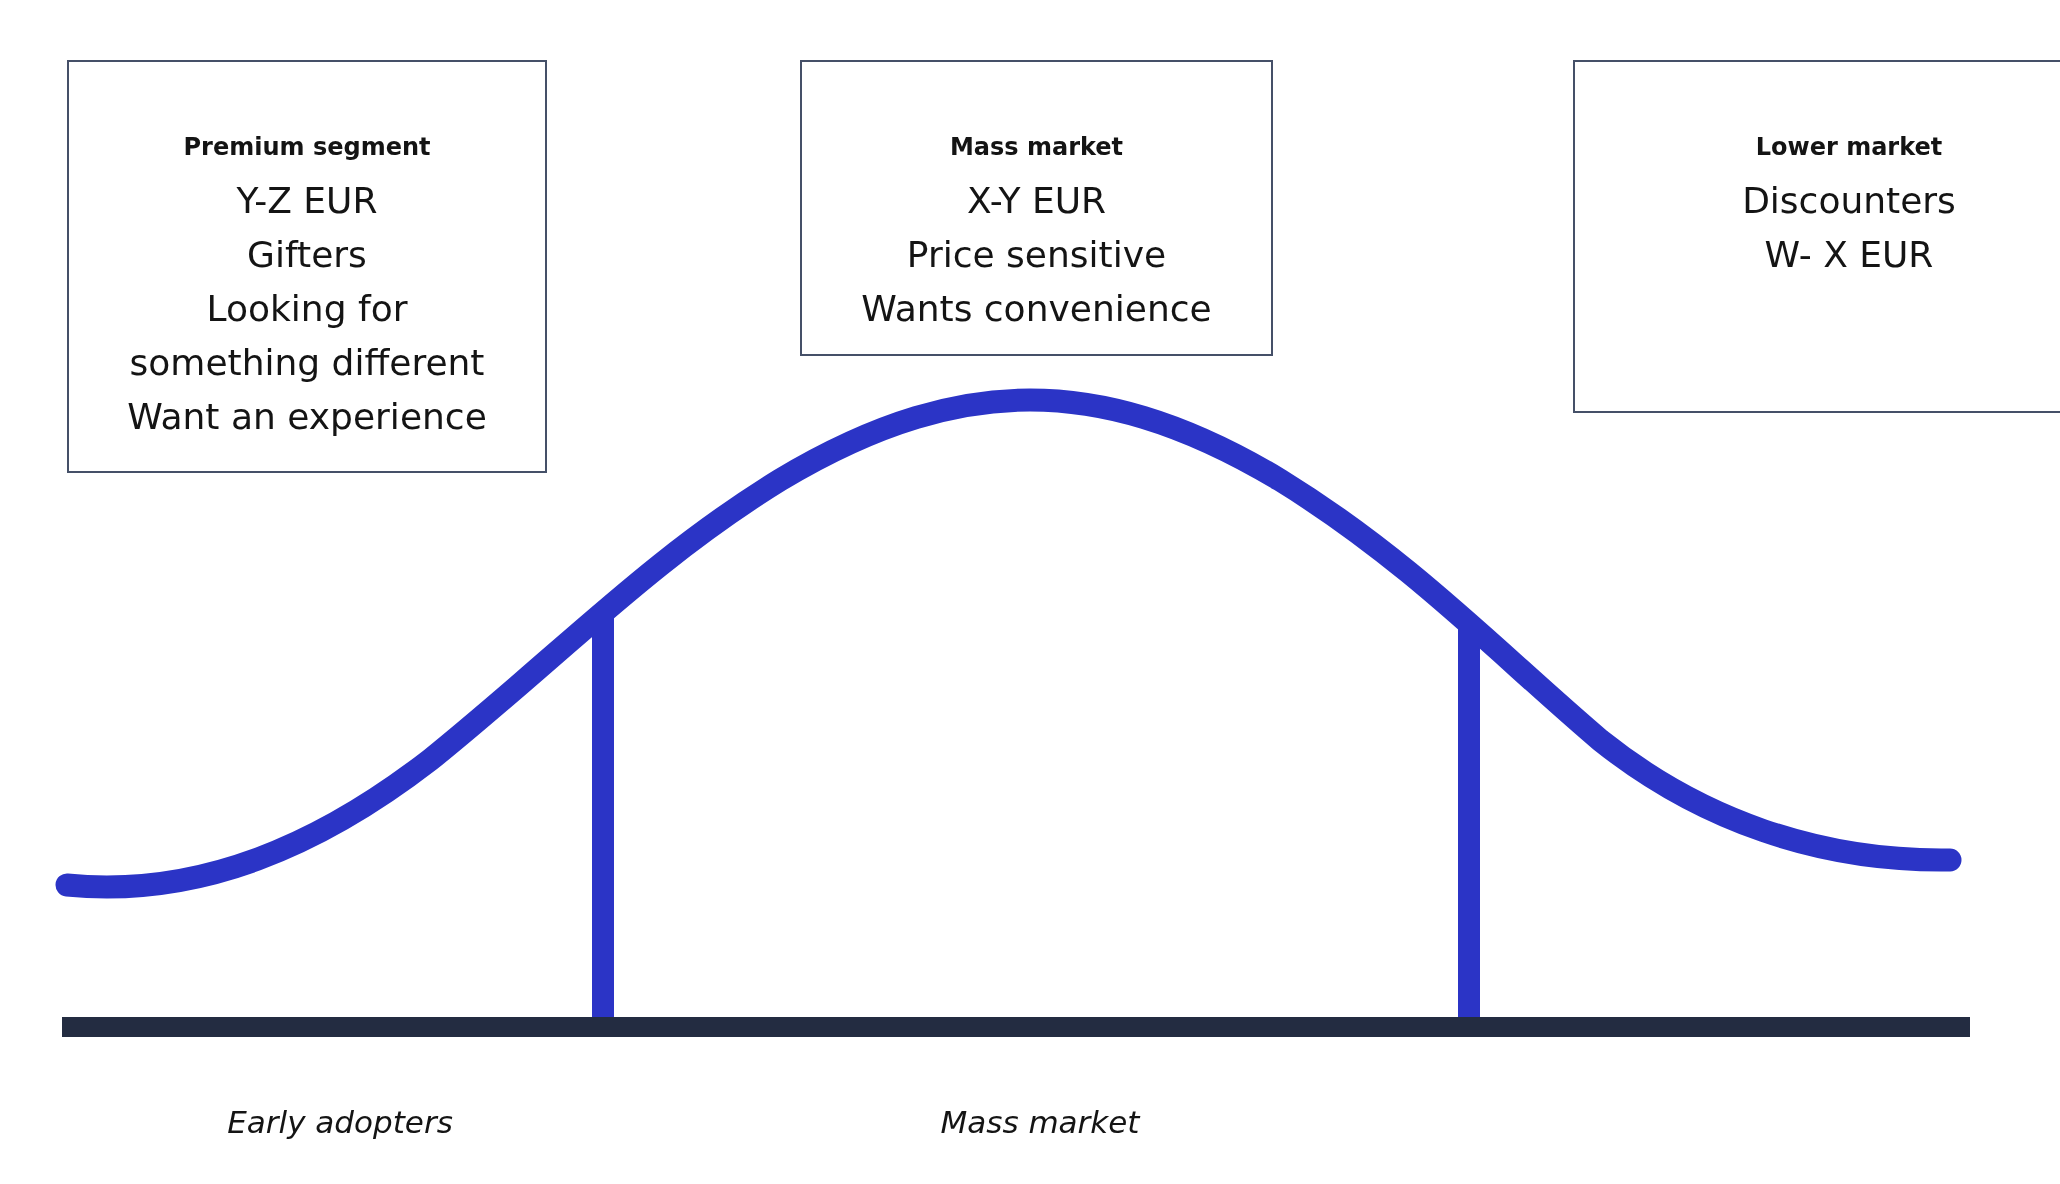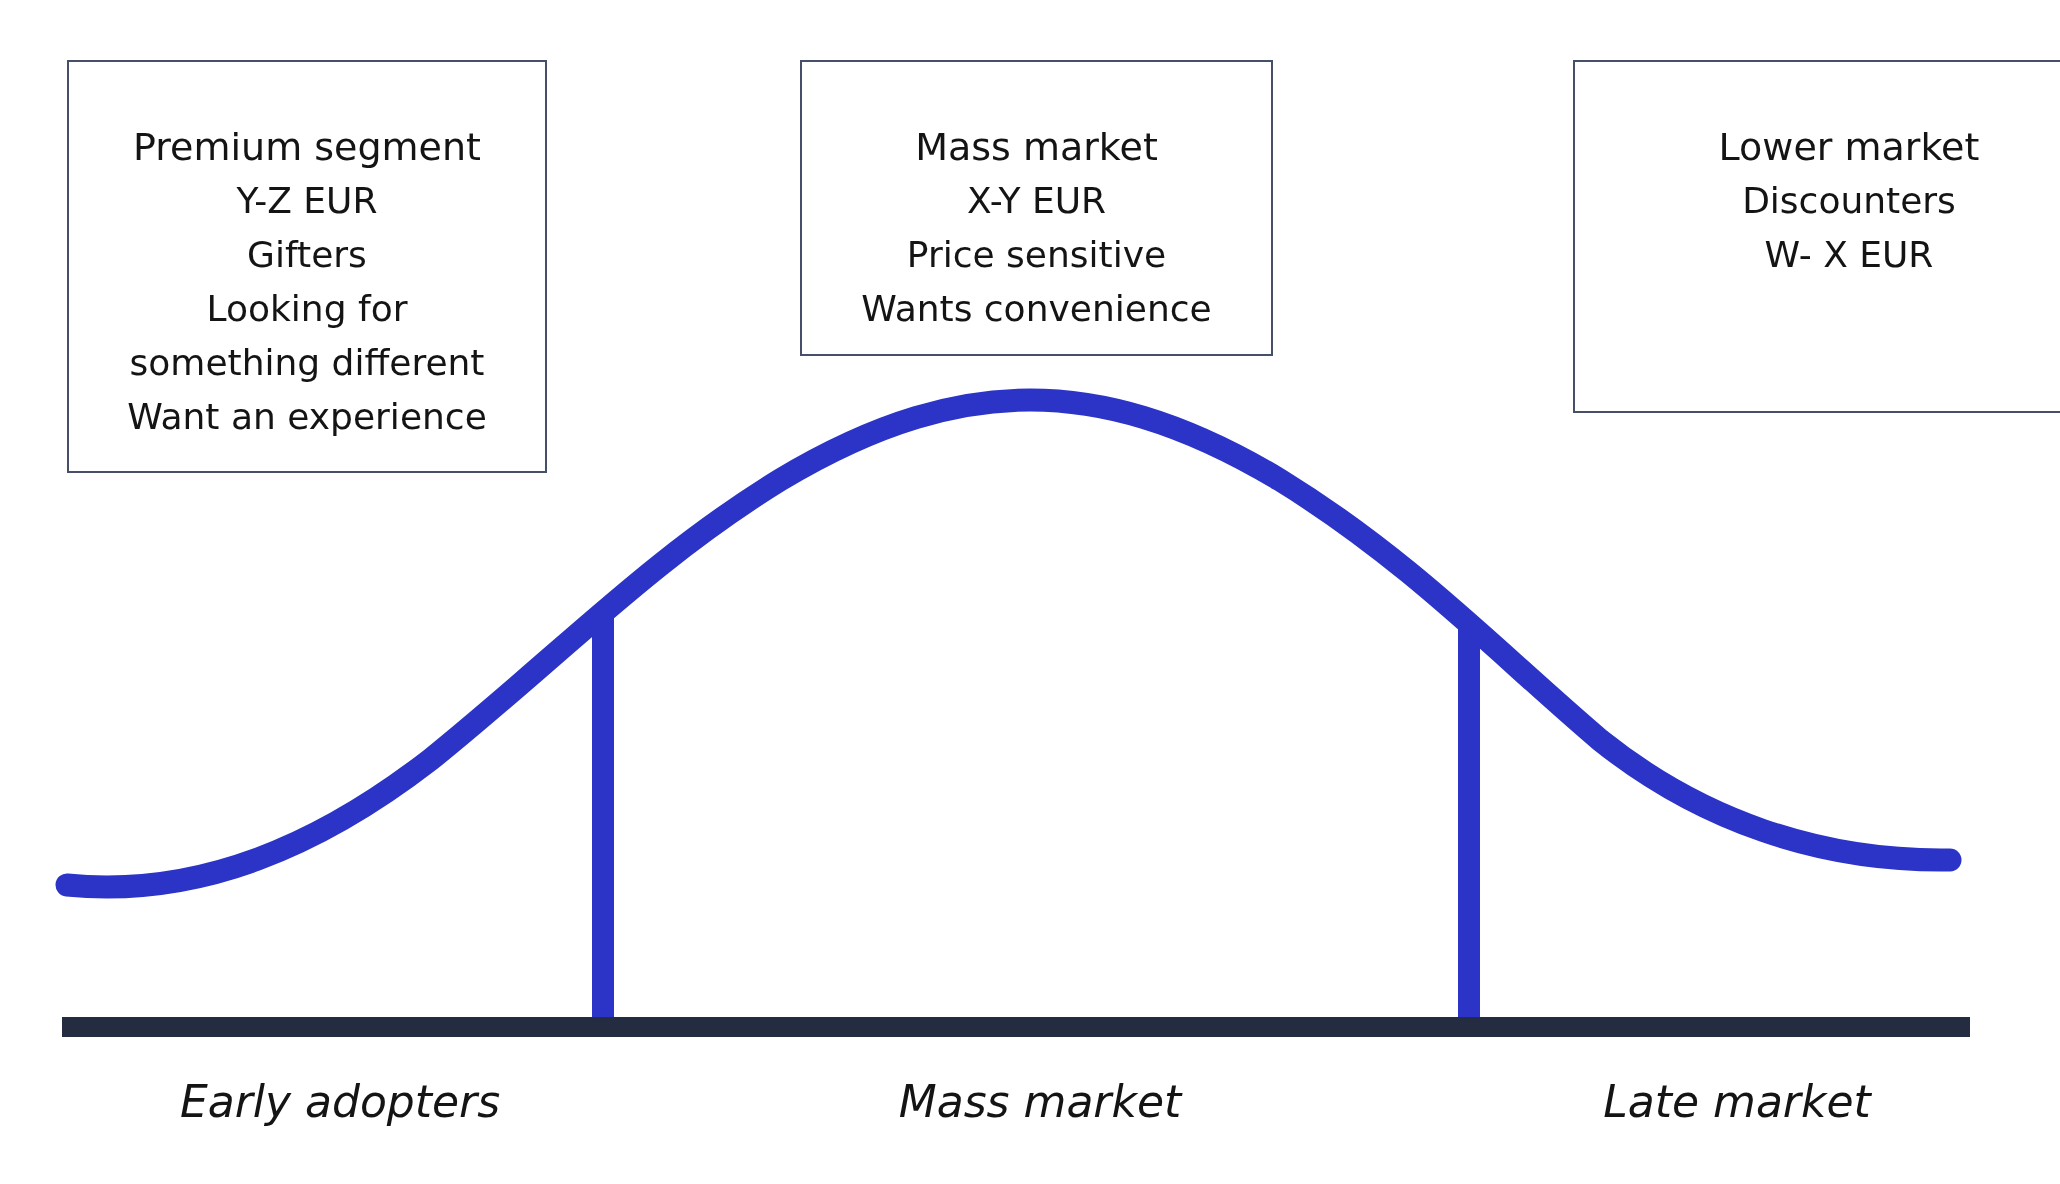--- a/index.html
+++ b/index.html
@@ -24,33 +24,33 @@
   .info-box{
     position:absolute;
     background:#ffffff;
     border:2px solid var(--box-border);
     text-align:center;
     font-size:36px;
     line-height:54px;
     padding-top:58px;
     box-sizing:border-box;
   }
-  .box-title{font-weight:400;font-size:38px;line-height:54px;}
+  .box-title{font-weight:700;font-size:24px;line-height:54px;}
   .box-line{padding:0 40px;}
 
   .box-premium{left:67px;top:60px;width:480px;height:413px;}
   .box-mass{left:800px;top:60px;width:473px;height:296px;}
   .box-lower{left:1573px;top:60px;width:552px;height:353px;}
 
   .axis-label{
     position:absolute;
-    top:1076px;
+    top:1104px;
     transform:translateX(-50%);
     font-style:italic;
-    font-size:44px;
+    font-size:31px;
     white-space:nowrap;
   }
   .axis-label-early{left:340px;}
   .axis-label-mass{left:1040px;}
   .axis-label-late{left:1737px;}
 </style>
 </head>
 <body>
 
 <div class="stage">
@@ -84,15 +84,14 @@
   </div>
 
   <div class="info-box box-lower">
     <div class="box-title">Lower market</div>
     <div class="box-line">Discounters</div>
     <div class="box-line">W- X EUR</div>
   </div>
 
   <div class="axis-label axis-label-early">Early adopters</div>
   <div class="axis-label axis-label-mass">Mass market</div>
-  <div class="axis-label axis-label-late">Late market</div>
 
 </div>
 
 </body></html>

